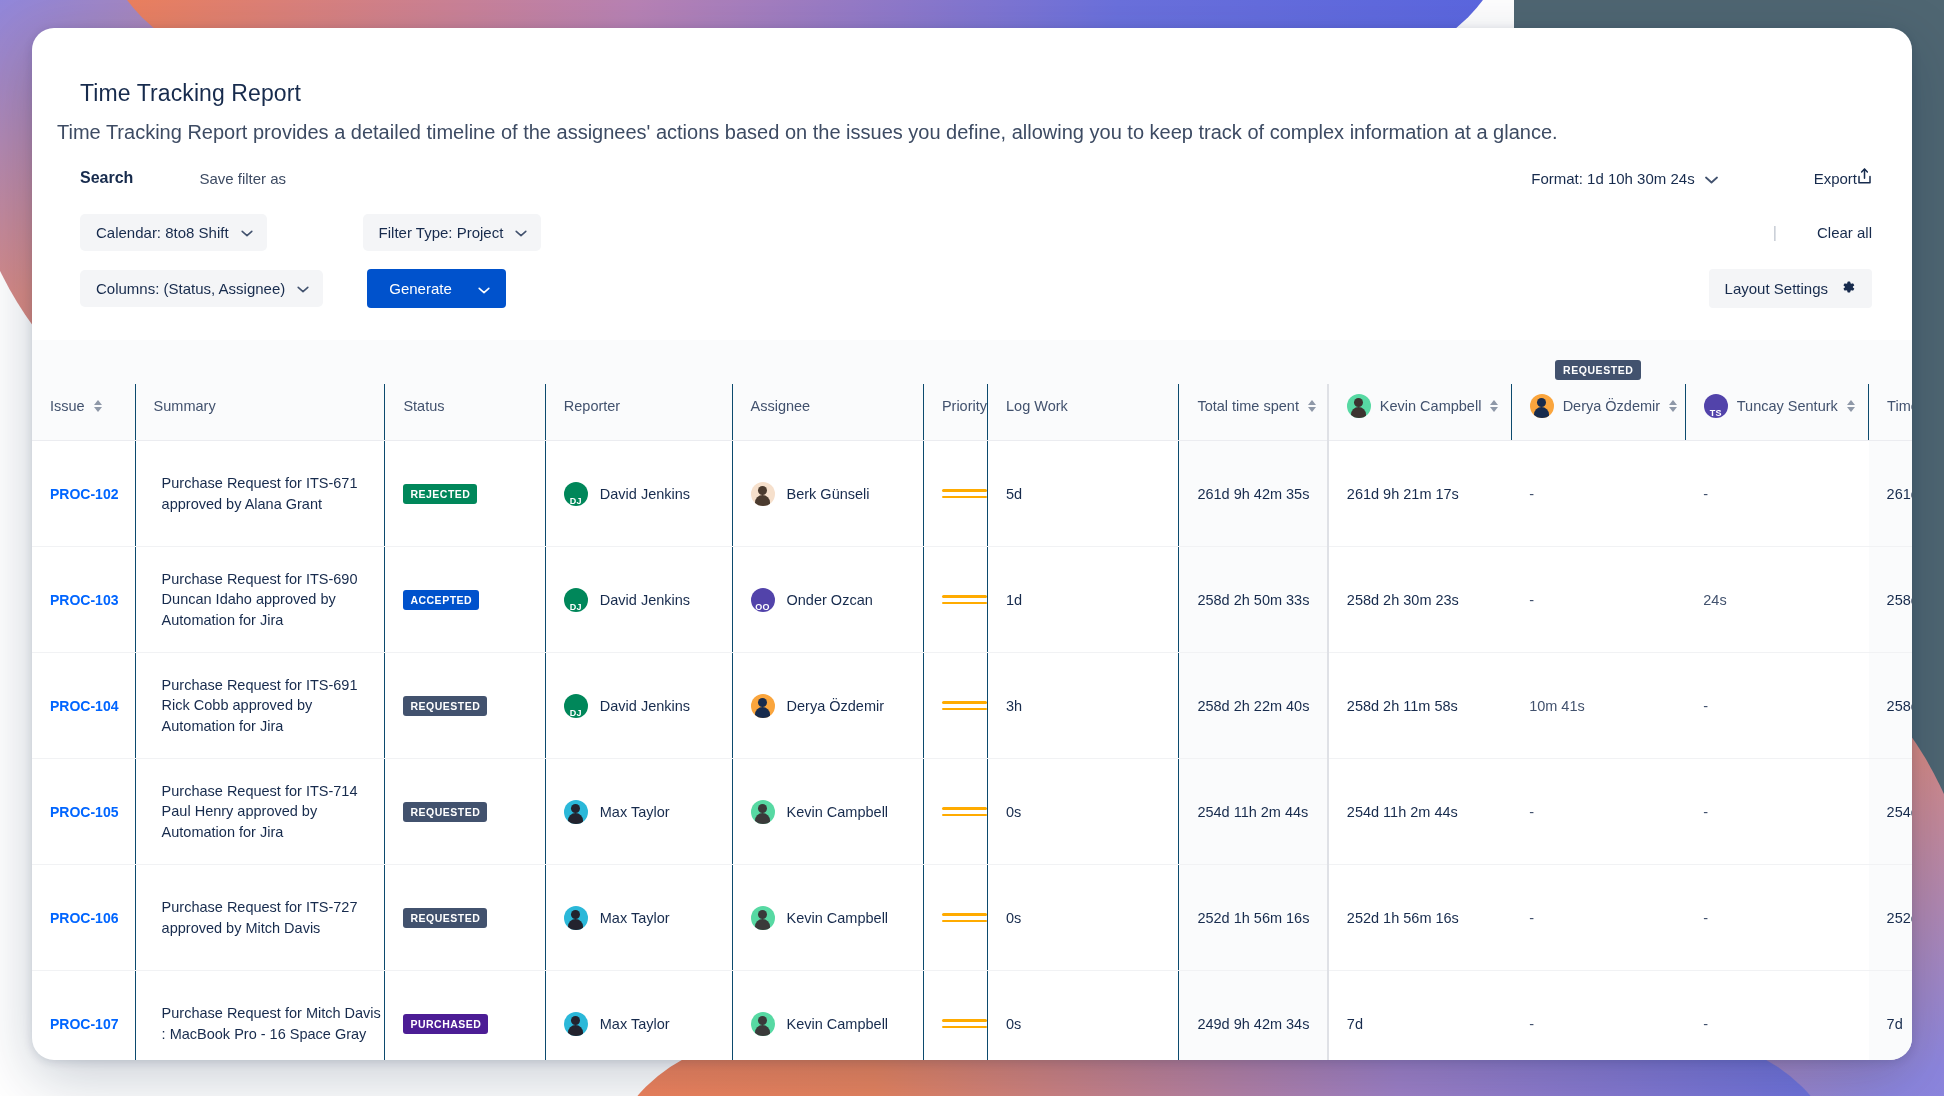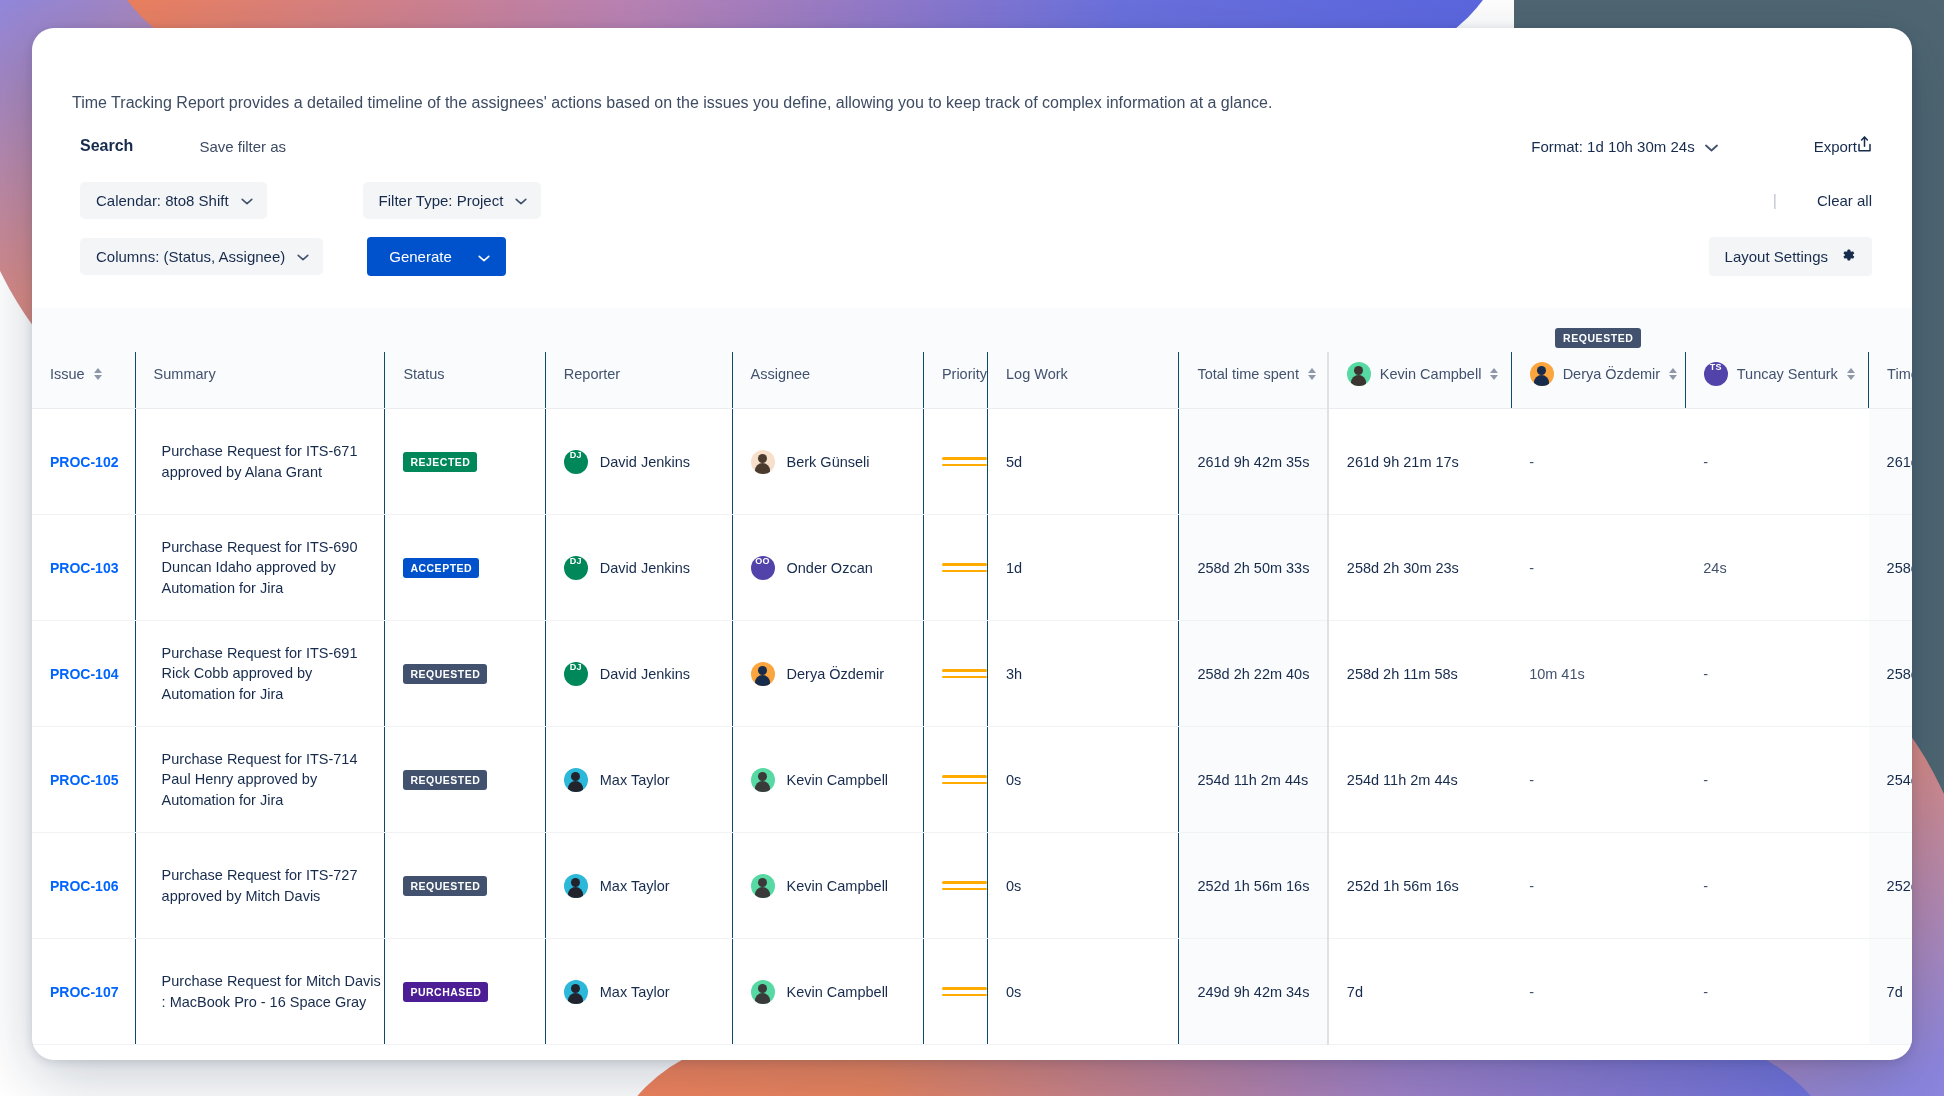--- a/index.html
+++ b/index.html
@@ -54,21 +54,21 @@
     overflow: hidden;
   }
 
   .content { padding: 52px 0 0 0; }
 
   .page-title {
     font-size: 23px; font-weight: 500; color: #172b4d;
     letter-spacing: .1px; padding-left: 48px;
   }
   .page-desc {
-    font-size: 16px; color: #3d4b63; margin-top: 14px; padding-left: 40px;
+    font-size: 20px; color: #3d4b63; margin-top: 14px; padding-left: 25px;
   }
 
   .searchbar {
     display: flex; align-items: center;
     margin-top: 24px; padding-left: 48px; padding-right: 40px;
   }
   .search-label { font-size: 16px; font-weight: bold; color: #172b4d; }
   .save-filter { font-size: 15px; color: #3d4b63; margin-left: 66px; cursor: pointer; }
   .spacer { flex: 1 1 auto; }
   .format-sel {
@@ -151,21 +151,21 @@
   .summary { color: #172b4d; line-height: 1.42; max-width: 290px; margin-left: 8px; }
 
   .badge {
     display: inline-block; color: #fff; font-size: 10.5px; font-weight: bold;
     letter-spacing: .5px; padding: 4px 7px; border-radius: 3px;
   }
   .person { display: flex; align-items: center; gap: 12px; }
   .avatar {
     width: 24px; height: 24px; border-radius: 50%; flex: 0 0 24px;
     position: relative; overflow: hidden;
-    display: flex; align-items: flex-start; justify-content: center;
+    display: flex; align-items: flex-end; justify-content: center;
     font-size: 9px; font-weight: bold; color: #fff; letter-spacing: .2px;
   }
   .avatar .head {
     position: absolute; width: 9px; height: 9px; border-radius: 50%;
     top: 4px; left: 7.5px; background: #2c2c38;
   }
   .avatar .body {
     position: absolute; width: 15px; height: 11px; border-radius: 8px 8px 0 0;
     bottom: 0; left: 4.5px; background: #2c2c38;
   }
@@ -200,20 +200,21 @@
   <div class="dark-panel"></div>
   <div class="dark-panel-2"></div>
   <div class="blob blob-tl"></div>
   <div class="blob blob-tl2"></div>
   <div class="blob blob-br"></div>
   <div class="blob blob-br2"></div>
 
   <div class="window">
     <div class="content">
 
+      <div class="page-title">Time Tracking Report</div>
       <div class="page-desc">Time Tracking Report provides a detailed timeline of the assignees' actions based on the issues you define, allowing you to keep track of complex information at a glance.</div>
 
       <div class="searchbar">
         <div class="search-label">Search</div>
         <div class="save-filter">Save filter as</div>
         <div class="spacer"></div>
         <div class="format-sel">
           <span>Format: 1d 10h 30m 24s</span>
           <span class="caret">
             <svg width="13" height="8" viewBox="0 0 13 8">

